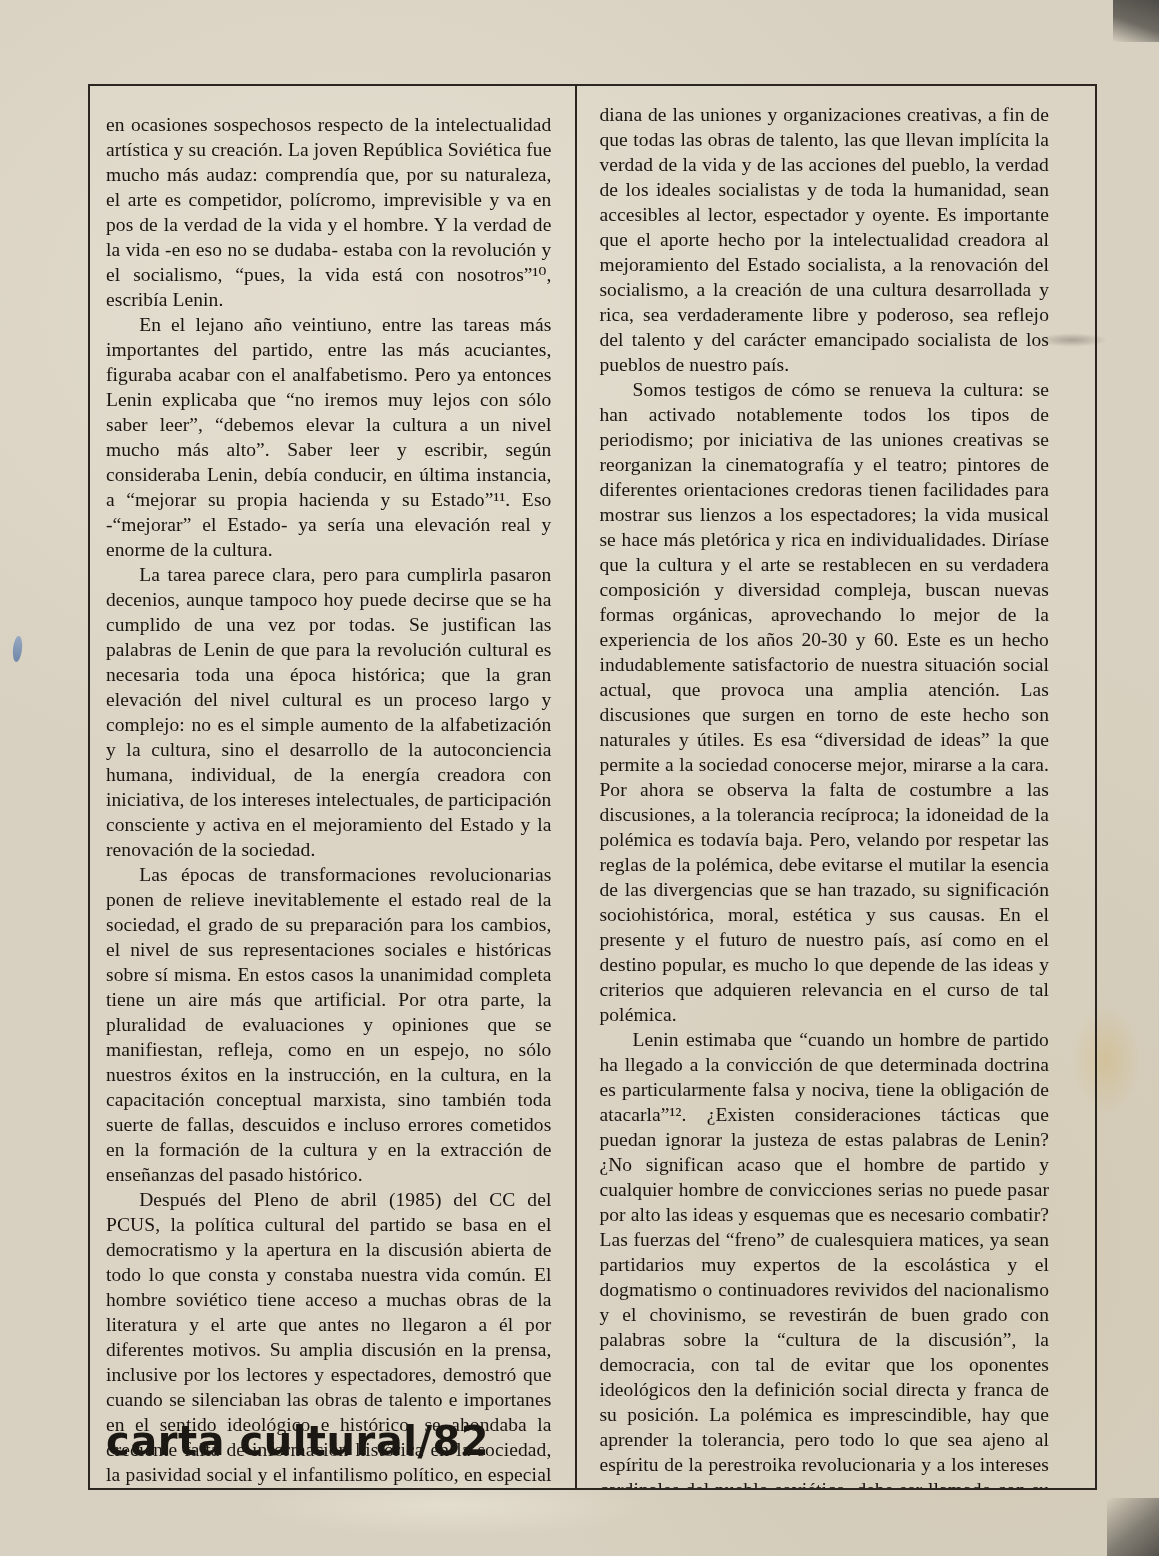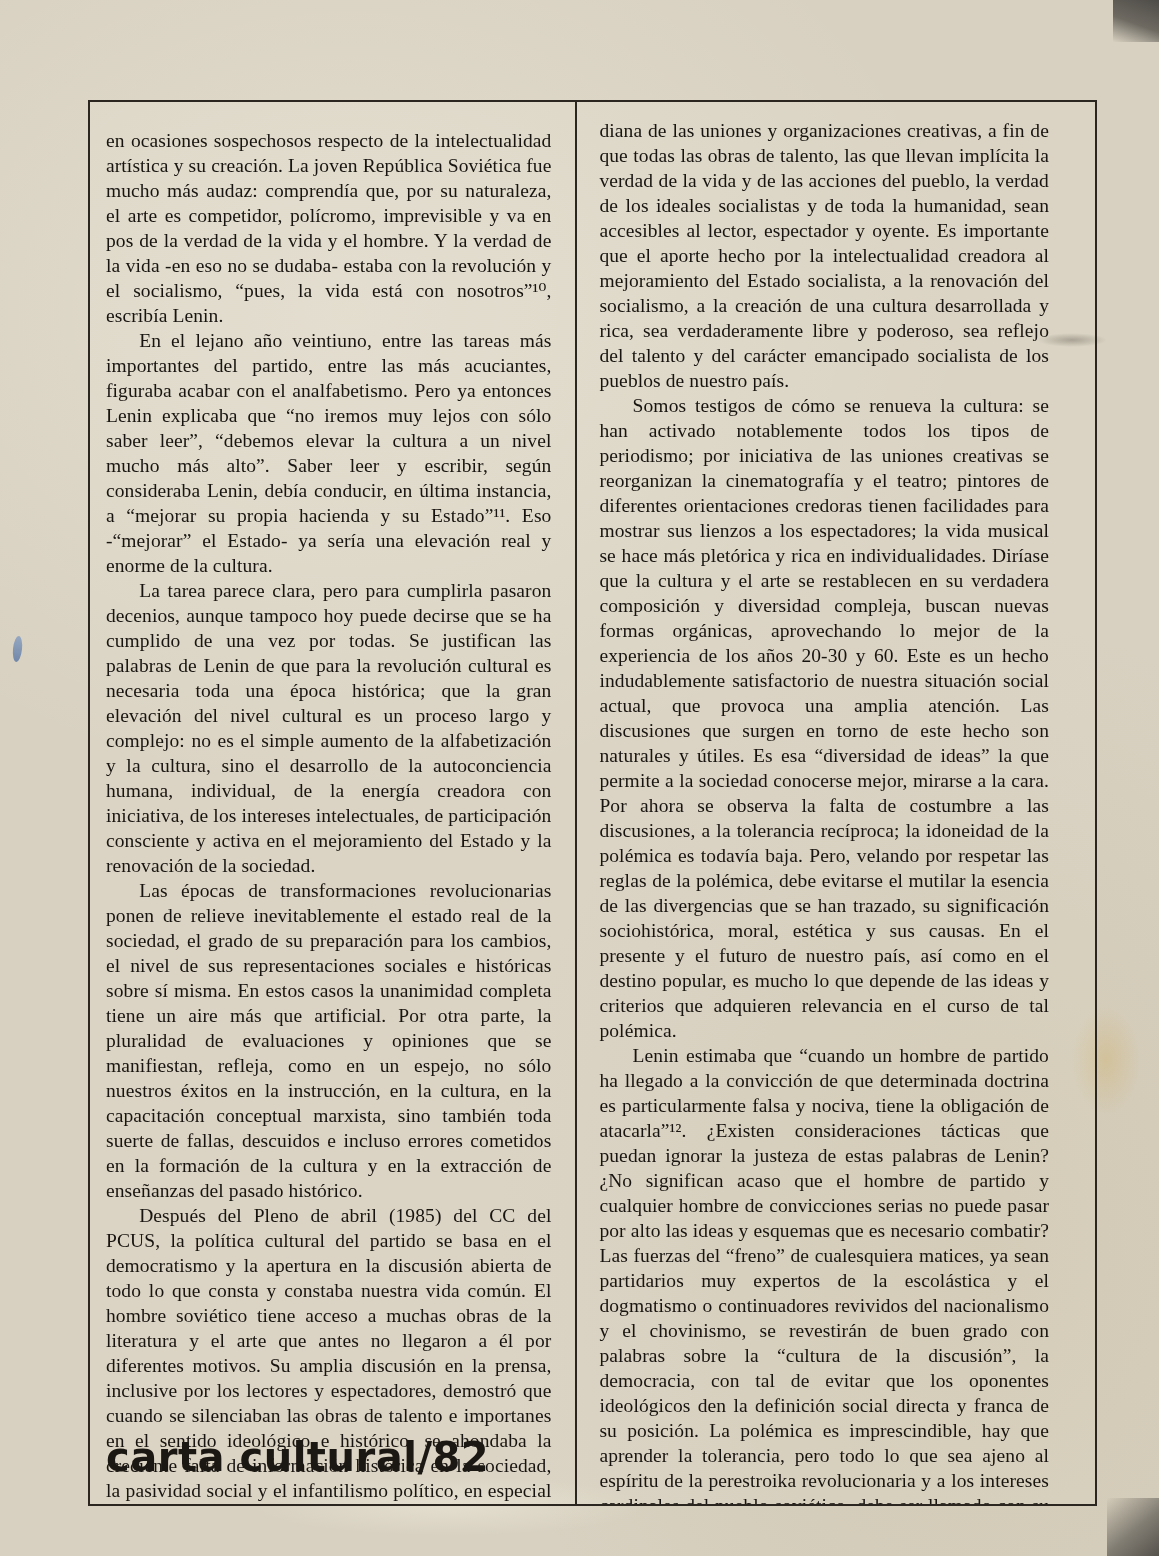--- a/index.html
+++ b/index.html
@@ -46,21 +46,21 @@
   }
   .artifact-stain-soft {
     left: 250px; bottom: 20px; width: 400px; height: 60px;
     background: radial-gradient(ellipse, rgba(255,252,238,0.30), transparent 70%);
   }
 
   
   .frame {
     position: absolute;
     left: 88px;
-    top: 100px;
+    top: 84px;
     width: 1009px;
     height: 1406px;
     box-sizing: border-box;
     border: 2px solid #2b261f;
     display: flex;
     background: rgba(255, 252, 240, 0.08);
   }
   .col {
     box-sizing: border-box;
     height: 100%;

